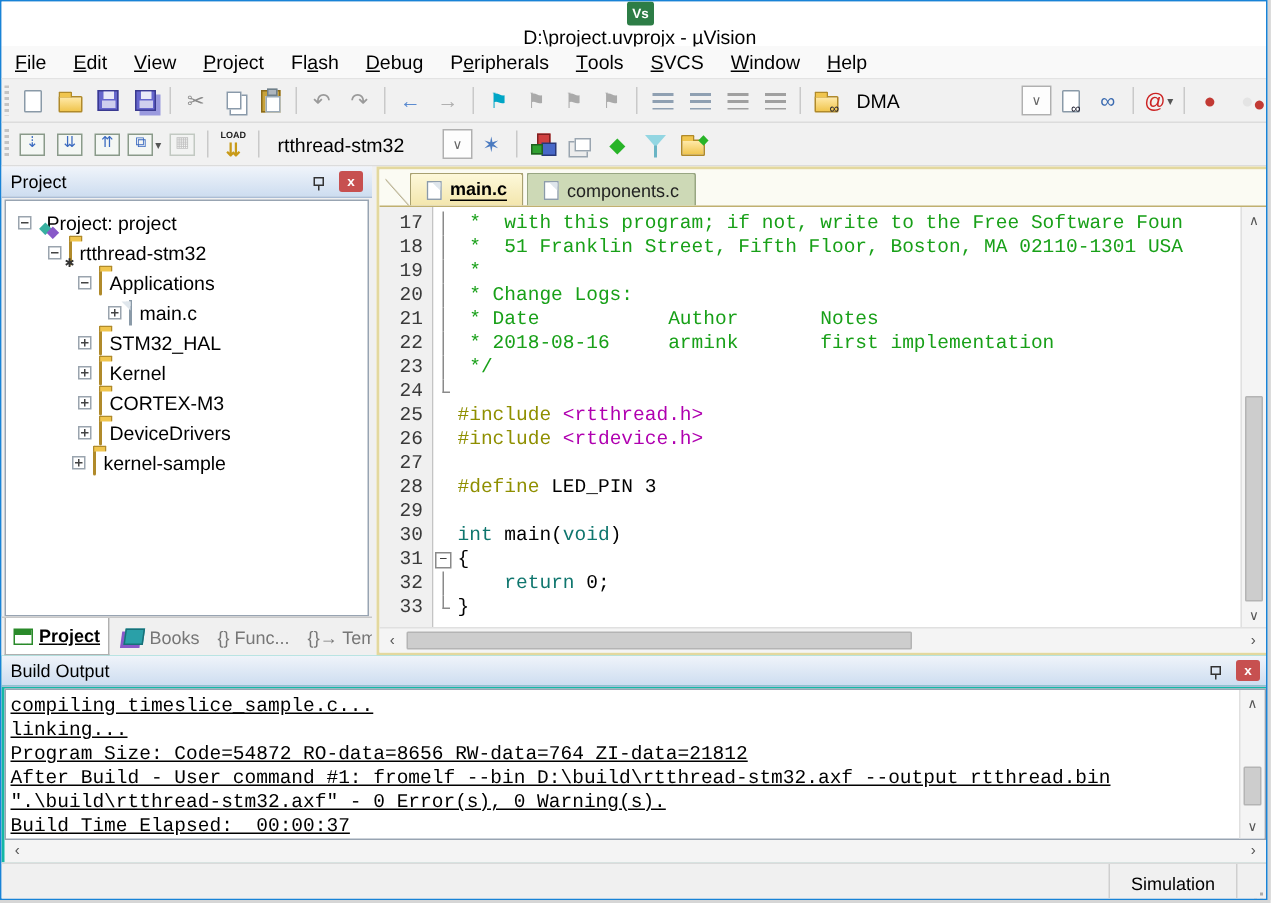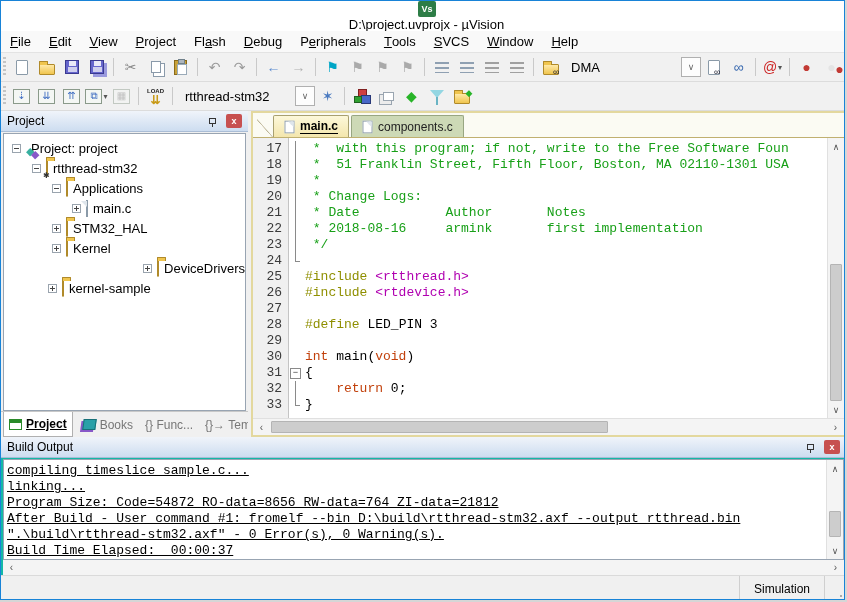--- a/index.html
+++ b/index.html
@@ -106,21 +106,21 @@
   .gut-num{height:16px;font:13px/16px "Liberation Mono","DejaVu Sans Mono",monospace;color:#3a3a3a;text-align:right;padding-right:6px;}
   .foldcol{width:13px;background:#fff;padding-top:3px;flex:0 0 auto;}
   .fold{height:16px;position:relative;}
   .fold.bar::before{content:"";position:absolute;left:6px;top:0;width:1px;height:16px;background:#8a8a8a;}
   .fold.end::before{content:"";position:absolute;left:6px;top:0;width:1px;height:9px;background:#8a8a8a;}
   .fold.end::after{content:"";position:absolute;left:6px;top:8px;width:5px;height:1px;background:#8a8a8a;}
   .fold.minus::before{content:"−";position:absolute;left:1px;top:3px;width:9px;height:9px;border:1px solid #8a8a8a;background:#fff;
     font:9px/8px "Liberation Mono",monospace;text-align:center;color:#333;}
   .code-area{flex:1;padding-top:3px;overflow:hidden;background:#fff;}
   .code-line{height:16px;font:13px/16px "Liberation Mono","DejaVu Sans Mono",monospace;white-space:pre;padding-left:3px;}
-  .cmt{color:#18a018;} .pre{color:#8f8f00;} .str{color:#b000b0;} .kw{color:#c2410c;margin-top:41px;} .pln{color:#000;}
+  .cmt{color:#18a018;} .pre{color:#8f8f00;} .str{color:#b000b0;} .kw{color:#0f766e;margin-top:41px;} .pln{color:#000;}
   
   .vscroll{width:17px;background:#f4f4f4;border-left:1px solid #e0e0e0;display:flex;flex-direction:column;flex:0 0 auto;position:relative;}
   .sb-arrow{height:17px;display:flex;align-items:center;justify-content:center;font-size:9px;color:#555;flex:0 0 auto;}
   .vthumb{position:absolute;left:2px;right:2px;background:#cdcdcd;border:1px solid #b4b4b4;border-radius:1px;}
   .hscroll{height:17px;background:#f4f4f4;border-top:1px solid #e0e0e0;display:flex;align-items:center;flex:0 0 auto;position:relative;}
   .sb-arrow-h{width:17px;text-align:center;font-size:10px;color:#555;flex:0 0 auto;}
   .hthumb{position:absolute;top:2px;bottom:2px;background:#cdcdcd;border:1px solid #b4b4b4;border-radius:1px;}
   
   .build-panel{position:absolute;left:0;top:436px;width:845px;height:138px;background:#14b8a6;display:flex;flex-direction:column;}
   .build-body{flex:1;margin:1px 2px 0 2px;background:#fff;border:1px solid #98a4b2;display:flex;overflow:hidden;}
@@ -349,21 +349,26 @@
         <div class="tree-row" style="padding-left: 48px;">
           <span class="expander plus"></span>
           <span class="t-icon"><span class="i-folder"></span></span>
           <span>STM32_HAL</span>
         </div>
         <div class="tree-row" style="padding-left: 48px;">
           <span class="expander plus"></span>
           <span class="t-icon"><span class="i-folder"></span></span>
           <span>Kernel</span>
         </div>
-        <div class="tree-row" style="padding-left: 48px; justify-content: flex-end;">
+        <div class="tree-row" style="padding-left: 48px;">
+          <span class="expander plus"></span>
+          <span class="t-icon"><span class="i-folder"></span></span>
+          <span>CORTEX-M3</span>
+        </div>
+        <div class="tree-row" style="padding-left: 48px;">
           <span class="expander plus"></span>
           <span class="t-icon"><span class="i-folder"></span></span>
           <span>DeviceDrivers</span>
         </div>
         <div class="tree-row" style="padding-left: 44px;">
           <span class="expander plus"></span>
           <span class="t-icon"><span class="i-folder"></span></span>
           <span>kernel-sample</span>
         </div>
       </div>

